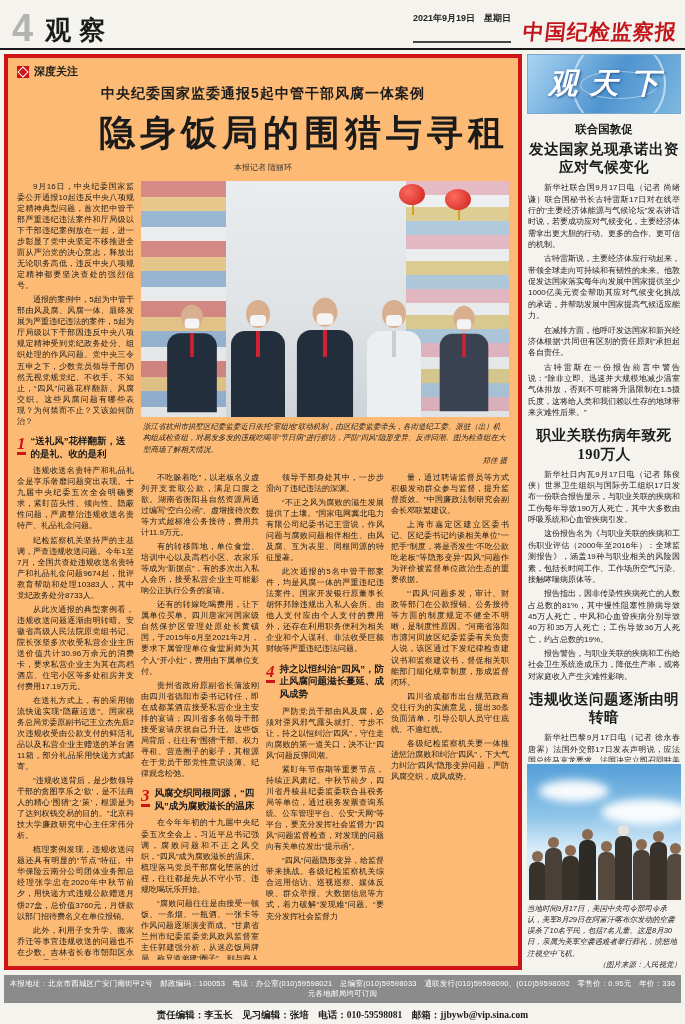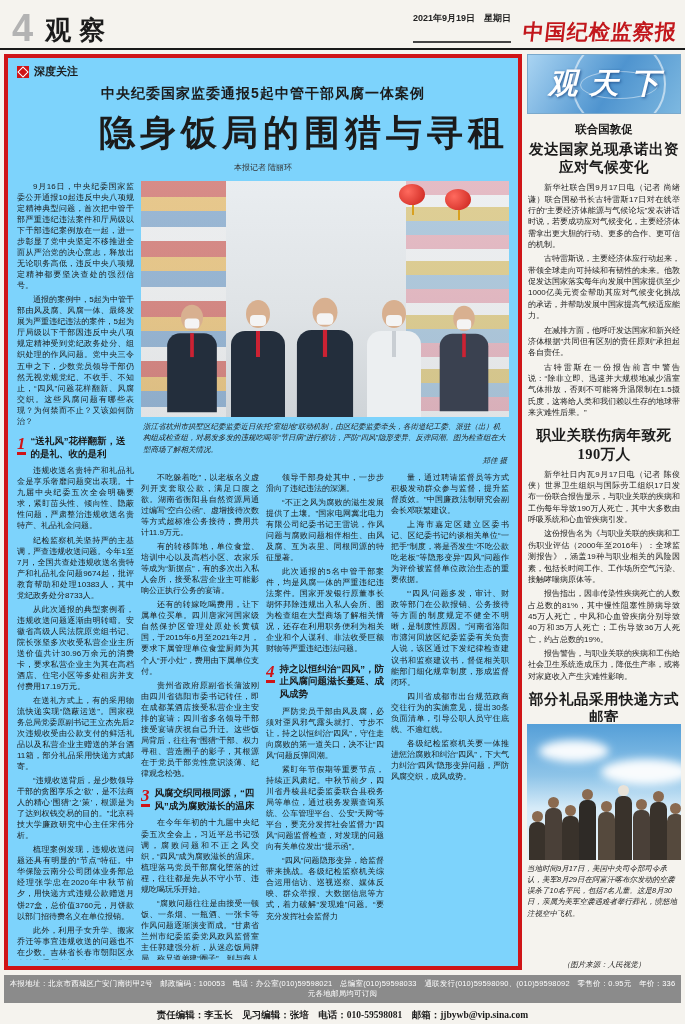--- a/index.html
+++ b/index.html
@@ -11,21 +11,21 @@
   .page-num{font-size:38px;color:#b3b3b3;font-weight:bold;line-height:.8;margin-right:12px;}
   .section-name{font-size:26px;font-weight:bold;letter-spacing:8px;line-height:1;}
   .h-spacer{flex:1;}
   .hdr-date{font-size:9px;font-weight:bold;border-bottom:2px solid #444;padding-bottom:16px;margin-right:12px;color:#222;}
   .paper-name{font-size:21px;font-weight:900;color:#c2171c;font-family:"Liberation Serif",serif;transform:skewX(-6deg);letter-spacing:1px;line-height:1;}
 
   
   .content{display:flex;gap:5px;padding:4px 4px 0 4px;}
 
   
-  .main-article{width:518px;flex:none;box-sizing:border-box;border:4px solid #cf1417;background:#7dd3fc;padding:6px 9px;height:916px;display:flex;flex-direction:column;overflow:hidden;}
+  .main-article{width:518px;flex:none;box-sizing:border-box;border:4px solid #cf1417;background:#fdba74;padding:6px 9px;height:916px;display:flex;flex-direction:column;overflow:hidden;}
   .label-row{display:flex;align-items:center;gap:5px;font-size:11px;font-weight:bold;}
   .deep-icon{width:12px;height:12px;background:#cf1417;position:relative;flex:none;}
   .deep-icon::after{content:"";position:absolute;left:2px;top:2px;width:8px;height:8px;border:1px solid #fff;box-sizing:border-box;transform:rotate(45deg);}
   .kicker{text-align:center;font-size:14px;font-weight:bold;margin:6px 0 2px;letter-spacing:1px;}
   .main-title{text-align:right;font-size:36px;margin:4px 0 2px;font-family:"Liberation Serif",serif;letter-spacing:5px;font-weight:900;}
   .byline{text-align:center;font-size:8px;color:#333;margin:2px 0 8px;}
 
   .body-grid{display:flex;gap:7px;flex:1;overflow:hidden;}
   .colA{width:117px;flex:none;overflow:hidden;}
   .rightArea{flex:1;display:flex;flex-direction:column;overflow:hidden;}
@@ -85,21 +85,21 @@
   .fig:nth-of-type(4){left:12%;height:52px;background:#4a4038;}
   .fig:nth-of-type(5){left:23%;height:44px;}
   .fig:nth-of-type(6){left:34%;height:60px;background:#2e2a26;}
   .fig:nth-of-type(7){left:46%;height:48px;background:#55493d;}
   .fig:nth-of-type(8){left:57%;height:64px;}
   .fig:nth-of-type(8)::before{background:#e8e2d8;}
   .fig:nth-of-type(9){left:69%;height:50px;background:#4a4038;}
   .fig:nth-of-type(10){left:80%;height:58px;}
   .fig:nth-of-type(11){left:91%;height:46px;background:#55493d;}
   .caption2{font-size:7.5px;font-style:italic;line-height:1.5;margin-top:3px;flex:none;}
-  .credit2{display:block;text-align:center;margin-top:40px;}
+  .credit2{display:block;text-align:right;}
 
   
   .foot-bar{margin:5px 4px 0;background:#8b8b8b;color:#fff;font-size:7.5px;text-align:center;padding:4px 2px;letter-spacing:.2px;}
   .foot-editors{text-align:center;font-size:9.5px;font-weight:bold;padding:6px 0 0;font-family:"Liberation Serif",serif;}
 </style>
 </head>
 <body>
 
 <div class="page">
 
@@ -184,21 +184,21 @@
                 <span class="sec-num">3</span>
                 <span class="sec-t">风腐交织同根同源，“四风”成为腐败滋长的温床</span>
               </div>
               <p class="bp">在今年年初的十九届中央纪委五次全会上，习近平总书记强调，腐败问题和不正之风交织，“四风”成为腐败滋长的温床。梳理落马党员干部腐化堕落的过程，往往都是先从不守小节、违规吃喝玩乐开始。</p>
               <p class="bp">“腐败问题往往是由接受一顿饭、一条烟、一瓶酒、一张卡等作风问题逐渐演变而成。”甘肃省兰州市纪委监委党风政风监督室主任郭建强分析，从迷恋饭局牌局，称兄道弟建“圈子”，到与商人勾肩搭背、亲清不分，一些党员</p>
             </div>
 
             <div class="colB">
               <p class="bp">领导干部身处其中，一步步滑向了违纪违法的深渊。</p>
               <p class="bp">“不正之风为腐败的滋生发展提供了土壤。”国家电网冀北电力有限公司纪委书记王雷说，作风问题与腐败问题相伴相生、由风及腐、互为表里、同根同源的特征显著。</p>
-              <p class="bp">此次通报的5名中管干部案件，均是风腐一体的严重违纪违法案件。国家开发银行原董事长胡怀邦除违规出入私人会所、图为检查组在大型商场了解相关情况，还存在利用职务便利为相关企业和个人谋利、非法收受巨额财物等严重违纪违法问题。</p>
+              <p class="bp">此次通报的5名中管干部案件，均是风腐一体的严重违纪违法案件。国家开发银行原董事长胡怀邦除违规出入私人会所、由他人支付应由个人支付的费用外，还存在利用职务便利为相关企业和个人谋利、非法收受巨额财物等严重违纪违法问题。</p>
               <div class="sec-h">
                 <span class="sec-num">4</span>
                 <span class="sec-t">持之以恒纠治“四风”，防止风腐问题滋长蔓延、成风成势</span>
               </div>
               <p class="bp">严防党员干部由风及腐，必须对歪风邪气露头就打、寸步不让，持之以恒纠治“四风”，守住走向腐败的第一道关口，决不让“四风”问题反弹回潮。</p>
               <p class="bp">紧盯年节假期等重要节点，持续正风肃纪。中秋节前夕，四川省丹棱县纪委监委联合县税务局等单位，通过税务发票查询系统、公车管理平台、公安“天网”等平台，要充分发挥社会监督力“四风”问题监督检查，对发现的问题向有关单位发出“提示函”。</p>
               <p class="bp">“四风”问题隐形变异，给监督带来挑战。各级纪检监察机关综合运用信访、巡视巡察、媒体反映、群众举报、大数据信息等方式，着力破解“发现难”问题。“要充分发挥社会监督力</p>
             </div>
 
             <div class="colB">
@@ -231,21 +231,21 @@
 
         <div class="sb-art">
           <div class="sb-title">职业关联伤病年致死190万人</div>
           <p class="sp">新华社日内瓦9月17日电（记者 陈俊侠）世界卫生组织与国际劳工组织17日发布一份联合报告显示，与职业关联的疾病和工伤每年导致190万人死亡，其中大多数由呼吸系统和心血管疾病引发。</p>
           <p class="sp">这份报告名为《与职业关联的疾病和工伤职业评估（2000年至2016年）：全球监测报告》，涵盖19种与职业相关的风险因素，包括长时间工作、工作场所空气污染、接触哮喘病原体等。</p>
           <p class="sp">报告指出，因非传染性疾病死亡的人数占总数的81%，其中慢性阻塞性肺病导致45万人死亡，中风和心血管疾病分别导致40万和35万人死亡；工伤导致36万人死亡，约占总数的19%。</p>
           <p class="sp">报告警告，与职业关联的疾病和工伤给社会卫生系统造成压力，降低生产率，或将对家庭收入产生灾难性影响。</p>
         </div>
 
         <div class="sb-art">
-          <div class="sb-title">部分礼品采用快递方式邮寄</div>
+          <div class="sb-title">违规收送问题逐渐由明转暗</div>
           <p class="sp">新华社巴黎9月17日电（记者 徐永春 唐霁）法国外交部17日发表声明说，应法国总统马克龙要求，法国决定立即召回驻美国和驻澳大利亚大使进行磋商。</p>
 
         </div>
 
       </div>
 
       <div class="photo2">
         <span class="cloud c1"></span>
         <span class="cloud c2"></span>
         <span class="fig"></span>

